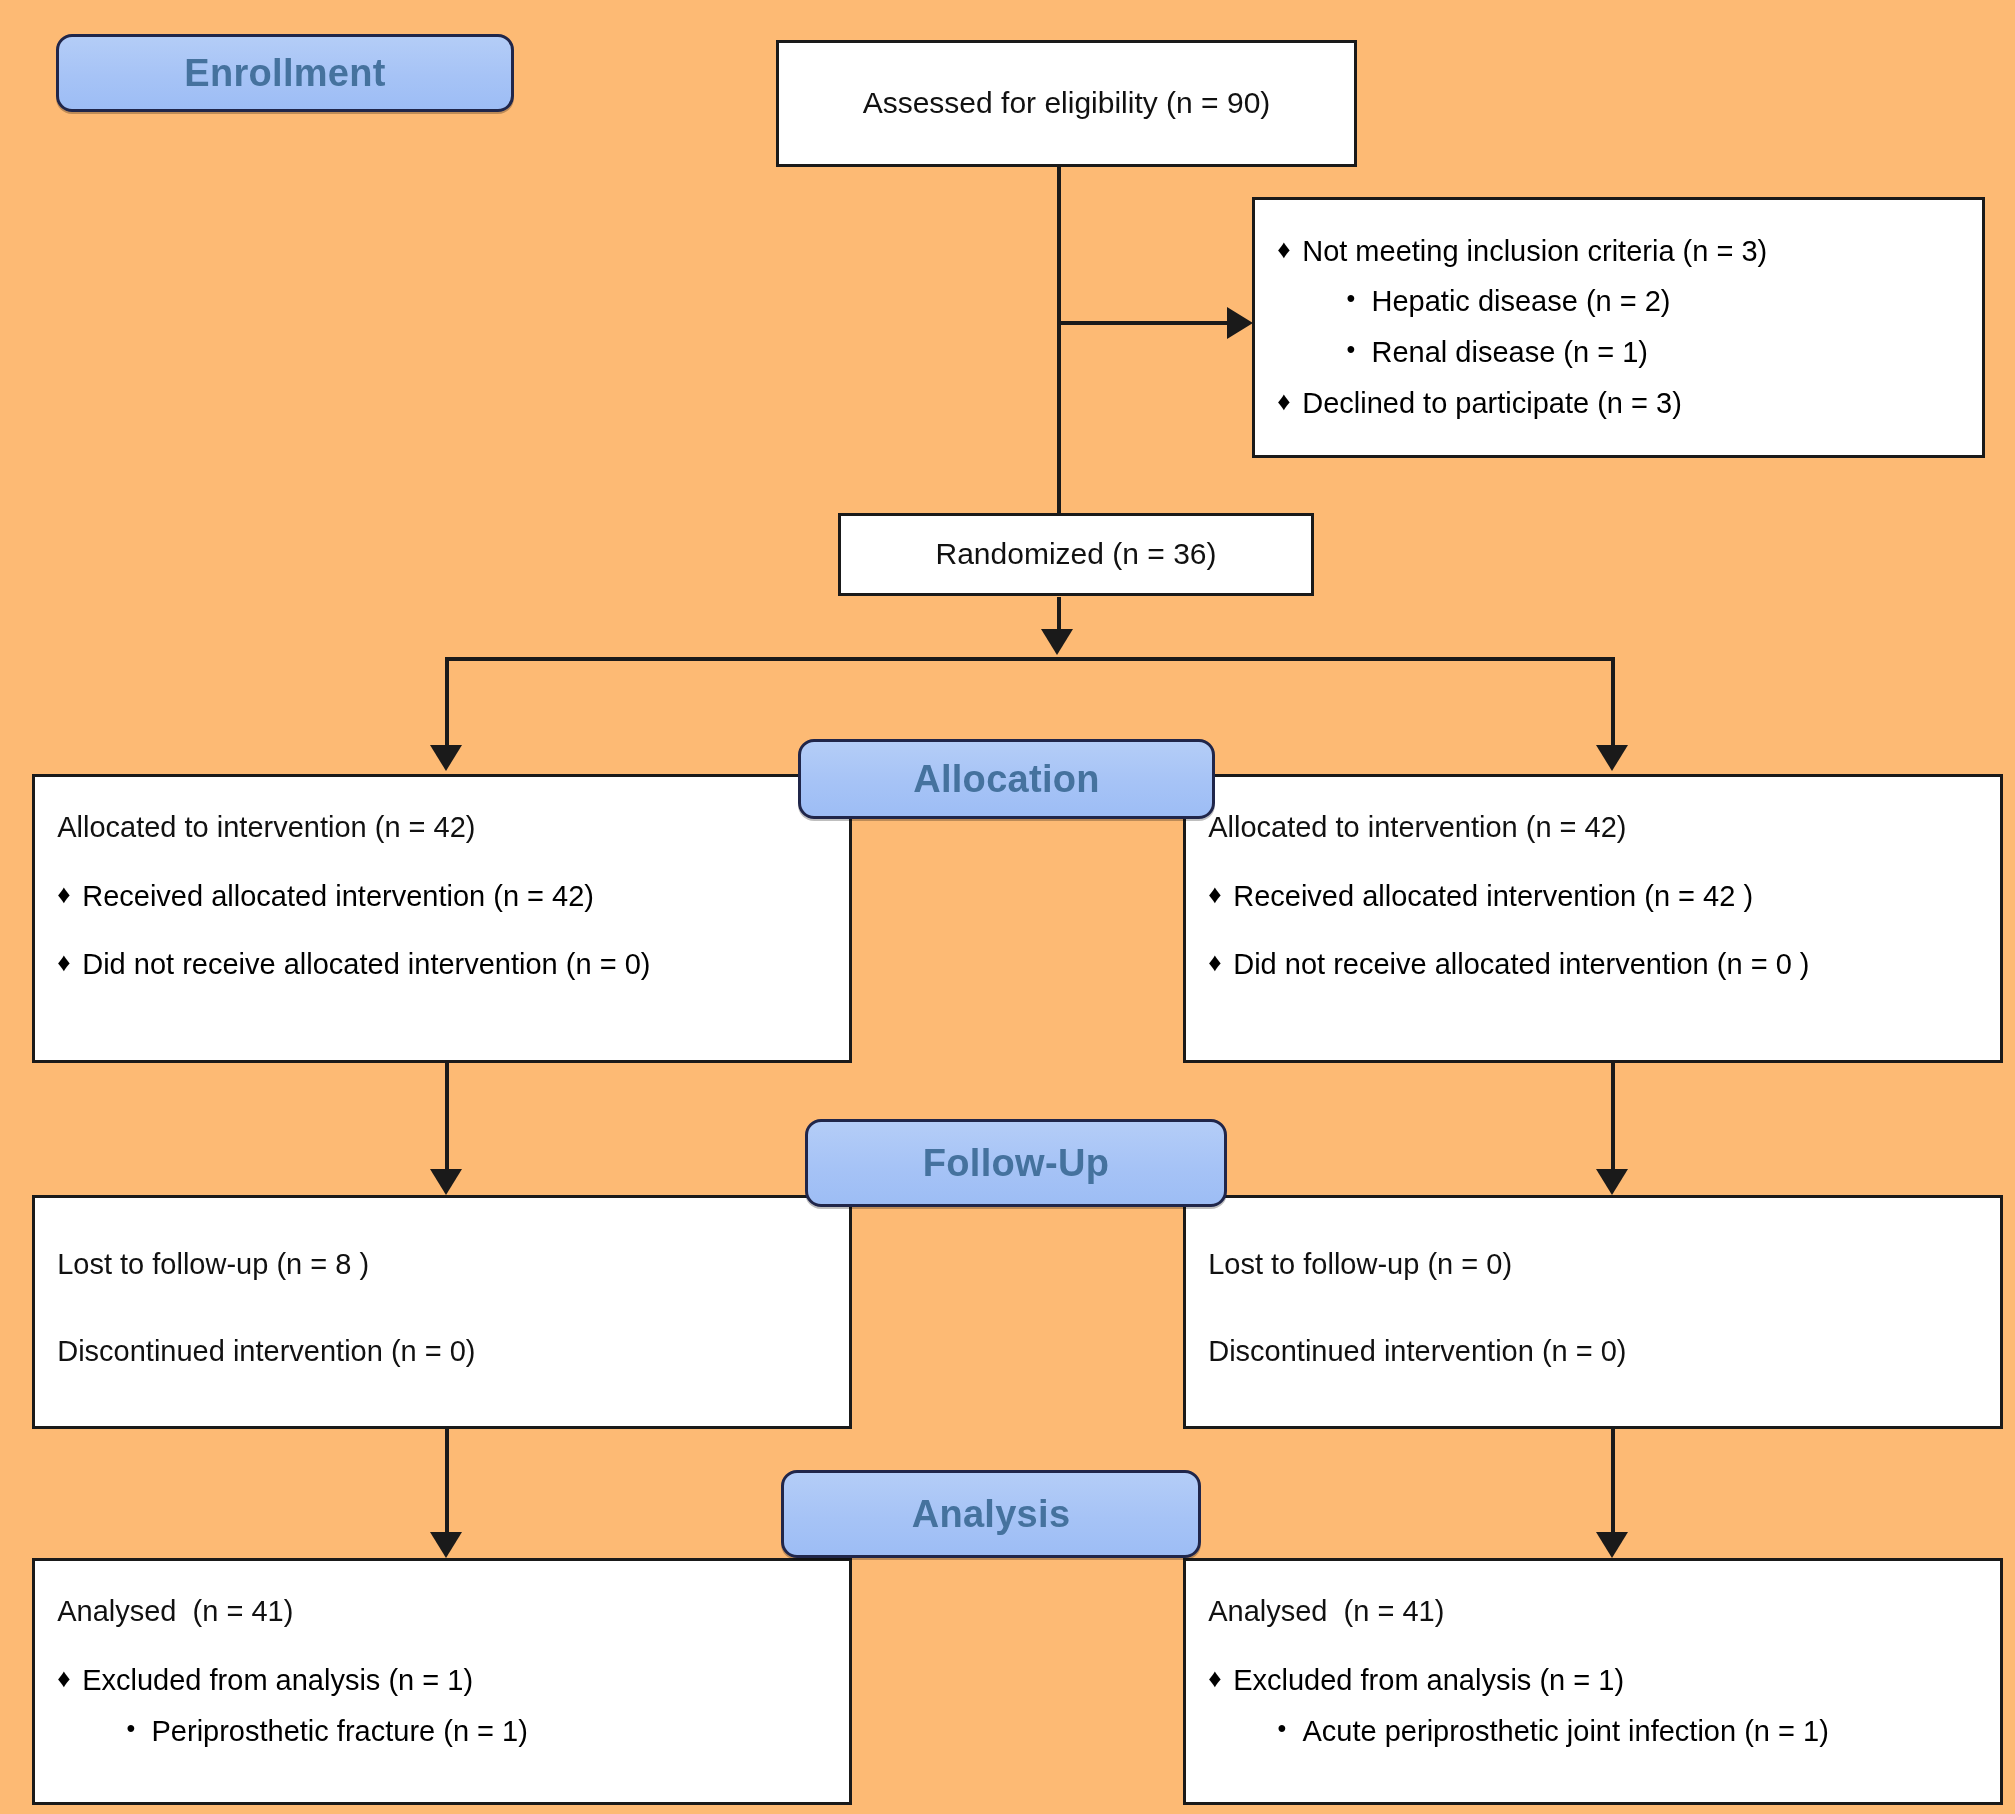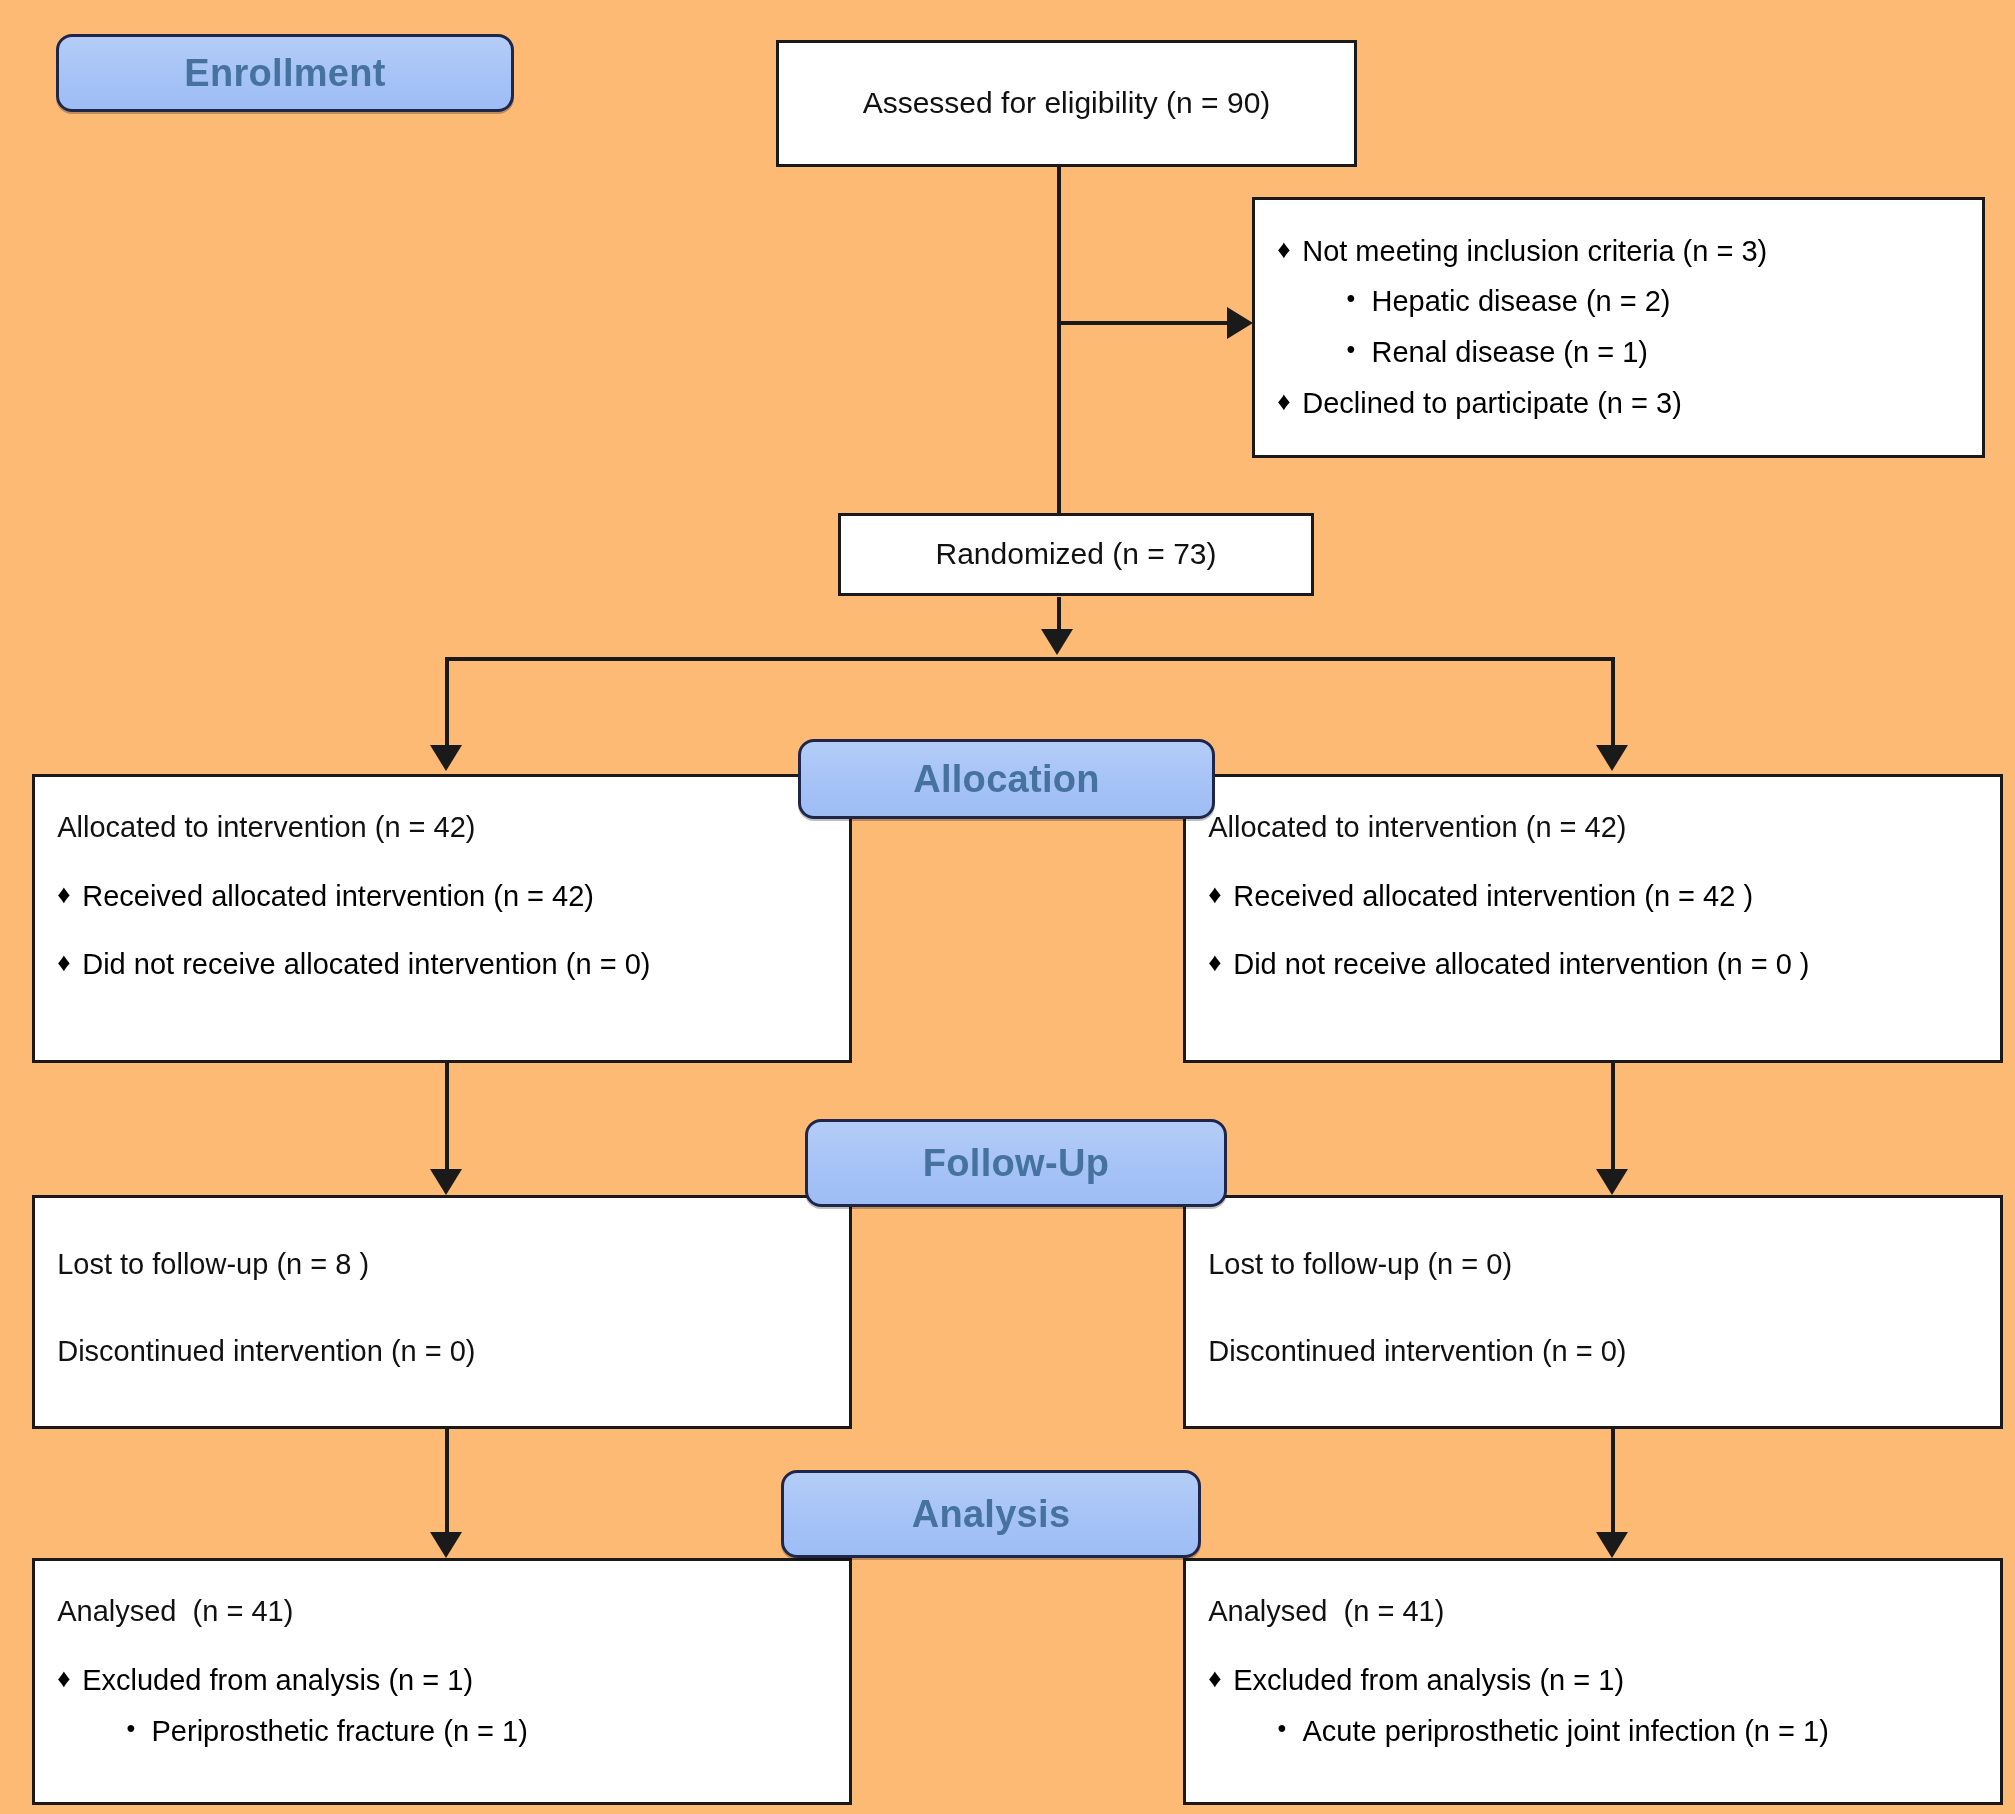--- a/index.html
+++ b/index.html
@@ -97,21 +97,21 @@
       <span class="btxt">Renal disease (n = 1)</span>
     </div>
     <div class="gap"></div>
     <div class="l1">
       <span class="bul-d">♦</span>
       <span class="btxt">Declined to participate (n = 3)</span>
     </div>
   </div>
 
   <div class="fbox center" style="left:838px;top:513px;width:476px;height:83px;">
-    <div class="line">Randomized (n = 73)</div>
+    <div class="line">Randomized (n = 36)</div>
   </div>
 
   <div class="vline" style="left:1057px;top:597px;height:34px;"></div>
   <div class="arrow-d" style="left:1041px;top:629px;"></div>
   <div class="hline" style="left:445px;top:657px;width:1170px;"></div>
   <div class="vline" style="left:445px;top:657px;height:90px;"></div>
   <div class="arrow-d" style="left:430px;top:745px;"></div>
   <div class="vline" style="left:1611px;top:657px;height:90px;"></div>
   <div class="arrow-d" style="left:1596px;top:745px;"></div>
 

